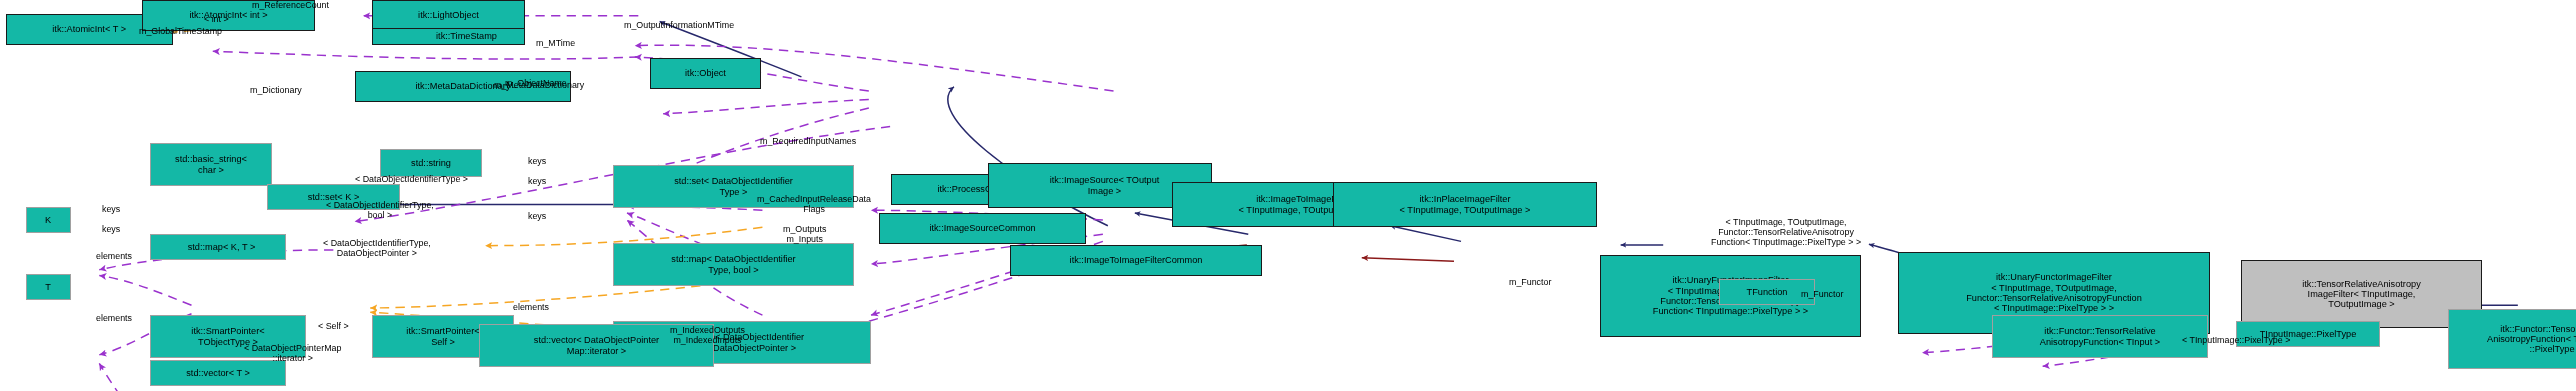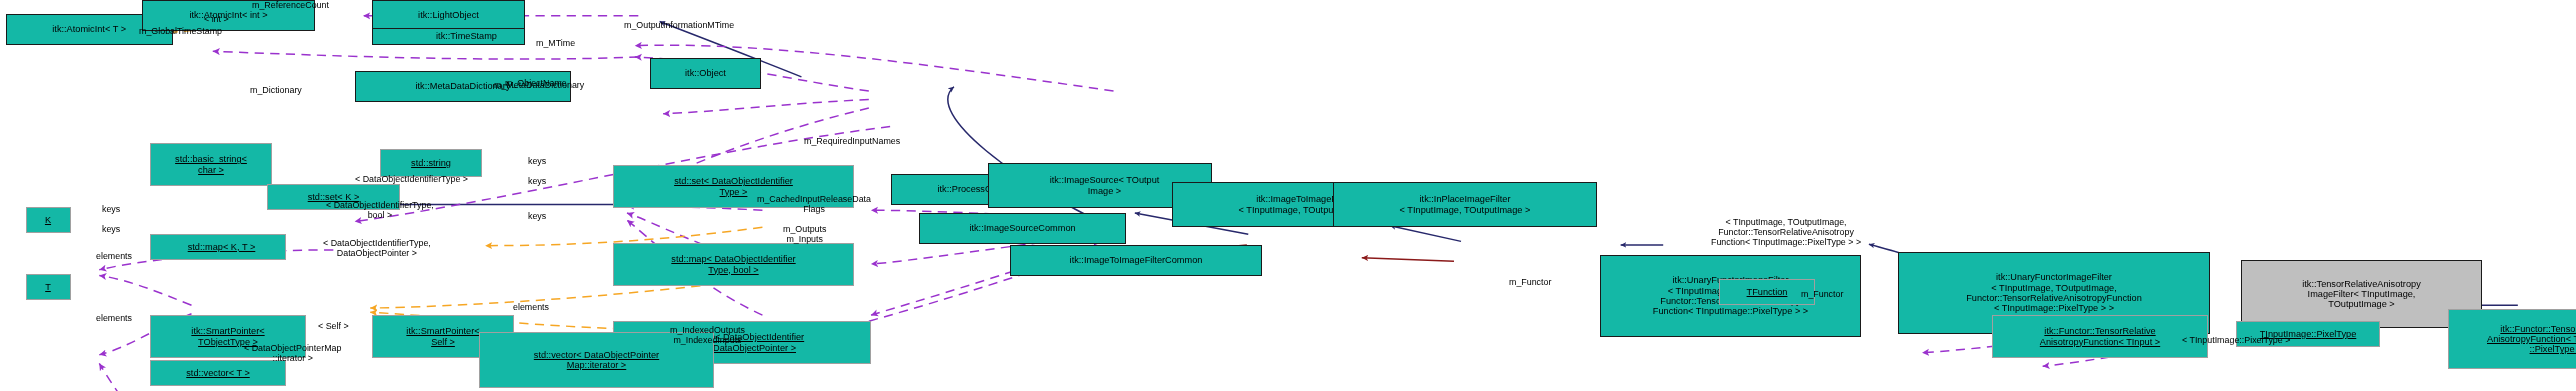--- a/index.html
+++ b/index.html
@@ -34,21 +34,20 @@
     line-height: 10.3px;
     color: #000000;
     white-space: pre;
     z-index: 5;
   }
   .node.solid {
     border: 1.1px solid #1a1a1a;
   }
   .node.faint {
     border: 0.9px solid #a0a0a0;
-    text-decoration: underline;
   }
   .node.current {
     border: 1.1px solid #1a1a1a;
     background: #bfbfbf;
   }
   .edge-label {
     position: absolute;
     font-size: 8.9px;
     line-height: 10px;
     color: #000000;
@@ -182,21 +181,21 @@
       <div class="node faint" style="left: 25.5px; top: 207px; width: 45px; height: 25.5px;">K</div>
       <div class="node faint" style="left: 150px; top: 234px; width: 136px; height: 25.5px; padding-left: 7px;">std::map&lt; K, T &gt;</div>
       <div class="node faint" style="left: 25.5px; top: 274px; width: 45px; height: 25.5px;">T</div>
       <div class="node faint" style="left: 613px; top: 165px; width: 241px; height: 43px;">std::set&lt; DataObjectIdentifier
 Type &gt;</div>
       <div class="node faint" style="left: 613px; top: 243px; width: 241px; height: 43px;">std::map&lt; DataObjectIdentifier
 Type, bool &gt;</div>
       <div class="node faint" style="left: 613px; top: 321px; width: 258px; height: 43px;">std::map&lt; DataObjectIdentifier
 Type, DataObjectPointer &gt;</div>
       <div class="node solid" style="left: 891px; top: 174px; width: 167px; height: 31px;">itk::ProcessObject</div>
-      <div class="node solid" style="left: 879px; top: 213px; width: 207px; height: 31px; margin-left: 40px;">itk::ImageSourceCommon</div>
+      <div class="node solid" style="left: 879px; top: 213px; width: 207px; height: 31px;">itk::ImageSourceCommon</div>
       <div class="node solid" style="left: 988px; top: 163px; width: 224px; height: 45px; padding-left: 9px;">itk::ImageSource&lt; TOutput
 Image &gt;</div>
       <div class="node solid" style="left: 1010px; top: 245px; width: 252px; height: 31px;">itk::ImageToImageFilterCommon</div>
       <div class="node solid" style="left: 1172px; top: 182px; width: 264px; height: 45px;">itk::ImageToImageFilter
 &lt; TInputImage, TOutputImage &gt;</div>
       <div class="node solid" style="left: 1333px; top: 182px; width: 264px; height: 45px;">itk::InPlaceImageFilter
 &lt; TInputImage, TOutputImage &gt;</div>
       <div class="node solid" style="left: 1600px; top: 255px; width: 261px; height: 82px;">itk::UnaryFunctorImageFilter
 &lt; TInputImage, TOutputImage,
 Functor::TensorRelativeAnisotropy
@@ -213,21 +212,21 @@
 AnisotropyFunction&lt; TInput &gt;</div>
       <div class="node faint" style="left: 2236px; top: 321px; width: 144px; height: 25.5px;">TInputImage::PixelType</div>
       <div class="node faint" style="left: 2448px; top: 309px; width: 216px; height: 60px;">itk::Functor::TensorRelative
 AnisotropyFunction&lt; TInputImage
 ::PixelType &gt;</div>
       <div class="node faint" style="left: 150px; top: 315px; width: 156px; height: 43px;">itk::SmartPointer&lt;
 TObjectType &gt;</div>
       <div class="node faint" style="left: 372px; top: 315px; width: 142px; height: 43px;">itk::SmartPointer&lt;
 Self &gt;</div>
       <div class="node faint" style="left: 150px; top: 360px; width: 136px; height: 25.5px;">std::vector&lt; T &gt;</div>
-      <div class="node faint" style="left: 479px; top: 332px; width: 235px; height: 56px;">std::vector&lt; DataObjectPointer
+      <div class="node faint" style="left: 479px; top: 324px; width: 235px; height: 43px;">std::vector&lt; DataObjectPointer
 Map::iterator &gt;</div>
     </div>
   <div id="labels-layer">
       <div class="edge-label" style="left: 204px; top: 14px;">&lt; int &gt;</div>
       <div class="edge-label" style="left: 252px; top: 0px;">m_ReferenceCount</div>
       <div class="edge-label" style="left: 139px; top: 25.5px;">m_GlobalTimeStamp</div>
       <div class="edge-label" style="left: 624px; top: 20px;">m_OutputInformationMTime</div>
       <div class="edge-label" style="left: 536px; top: 38px;">m_MTime</div>
       <div class="edge-label" style="left: 494px; top: 60px; margin-top: 20px;">m_MetaDataDictionary</div>
       <div class="edge-label" style="left: 505px; top: 78px;">m_ObjectName</div>
@@ -238,21 +237,21 @@
       <div class="edge-label" style="left: 323px; top: 238px;">&lt; DataObjectIdentifierType,
 DataObjectPointer &gt;</div>
       <div class="edge-label" style="left: 528px; top: 156px;">keys</div>
       <div class="edge-label" style="left: 528px; top: 176px;">keys</div>
       <div class="edge-label" style="left: 528px; top: 211px;">keys</div>
       <div class="edge-label" style="left: 102px; top: 204px;">keys</div>
       <div class="edge-label" style="left: 102px; top: 224px;">keys</div>
       <div class="edge-label" style="left: 96px; top: 251px;">elements</div>
       <div class="edge-label" style="left: 96px; top: 313px;">elements</div>
       <div class="edge-label" style="left: 513px; top: 302px;">elements</div>
-      <div class="edge-label" style="left: 804px; top: 136px;">m_RequiredInputNames</div>
+      <div class="edge-label" style="left: 760px; top: 136px;">m_RequiredInputNames</div>
       <div class="edge-label" style="left: 757px; top: 194px;">m_CachedInputReleaseData
 Flags</div>
       <div class="edge-label" style="left: 783px; top: 224px; text-align: center;">m_Outputs
 m_Inputs</div>
       <div class="edge-label" style="left: 318px; top: 321px;">&lt; Self &gt;</div>
       <div class="edge-label" style="left: 244px; top: 343px;">&lt; DataObjectPointerMap
 ::iterator &gt;</div>
       <div class="edge-label" style="left: 670px; top: 325px;">m_IndexedOutputs
 m_IndexedInputs</div>
       <div class="edge-label" style="left: 1509px; top: 277px;">m_Functor</div>

